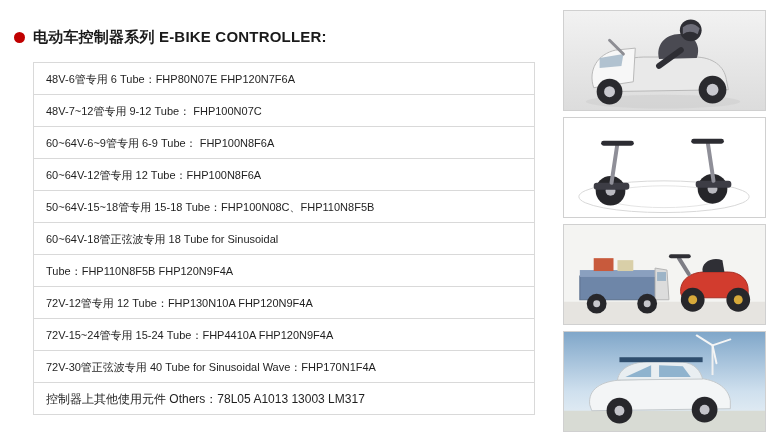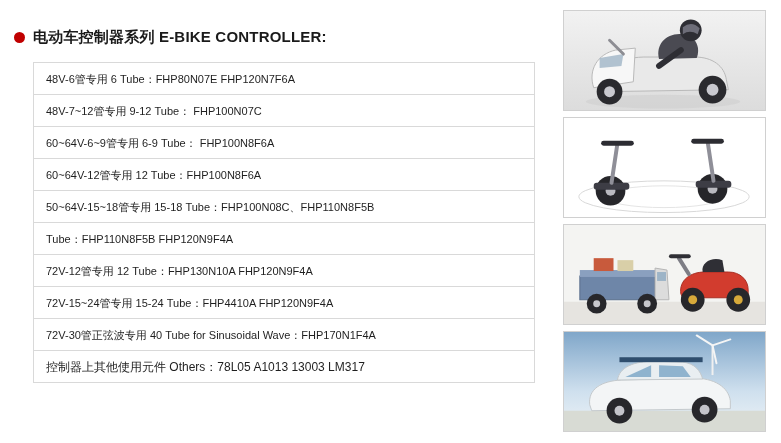--- a/index.html
+++ b/index.html
@@ -104,20 +104,21 @@
     <span class="bullet-dot"></span>
     <span class="heading-text">电动车控制器系列 E-BIKE CONTROLLER:</span>
   </div>
 
   <div class="spec-list">
     <div class="spec-row">48V-6管专用 6 Tube：FHP80N07E  FHP120N7F6A</div>
     <div class="spec-row">48V-7~12管专用 9-12 Tube：   FHP100N07C</div>
     <div class="spec-row">60~64V-6~9管专用 6-9 Tube：  FHP100N8F6A</div>
     <div class="spec-row">60~64V-12管专用 12 Tube：FHP100N8F6A</div>
     <div class="spec-row">50~64V-15~18管专用 15-18 Tube：FHP100N08C、FHP110N8F5B</div>
+    <div class="spec-row">60~64V-18管正弦波专用 18  Tube for Sinusoidal</div>
     <div class="spec-row">Tube：FHP110N8F5B  FHP120N9F4A</div>
     <div class="spec-row">72V-12管专用 12 Tube：FHP130N10A  FHP120N9F4A</div>
     <div class="spec-row">72V-15~24管专用 15-24 Tube：FHP4410A  FHP120N9F4A</div>
     <div class="spec-row">72V-30管正弦波专用 40 Tube for Sinusoidal Wave：FHP170N1F4A</div>
     <div class="spec-row small">控制器上其他使用元件 Others：78L05    A1013    13003    LM317</div>
   </div>
 
   <div class="image-column">
 
     <div class="photo-frame">

